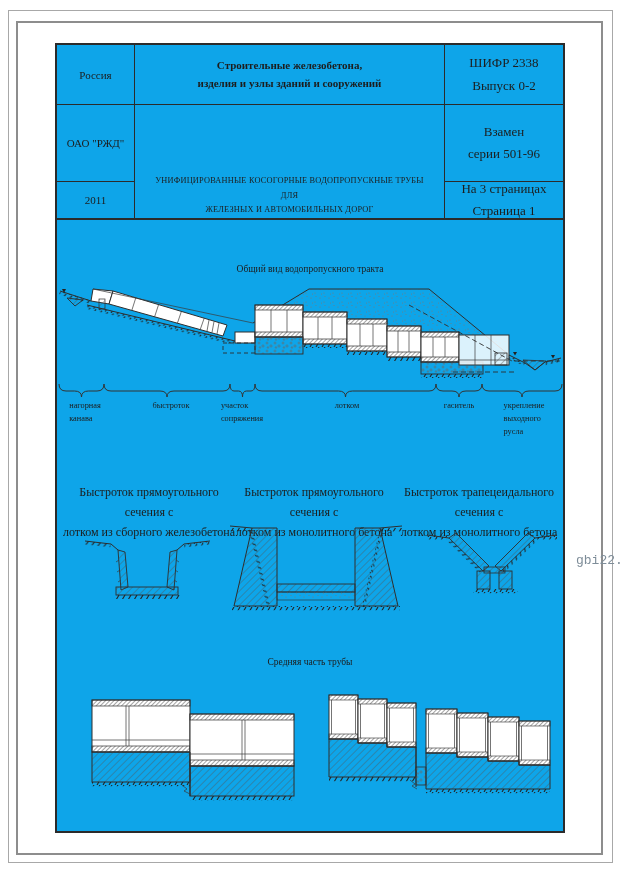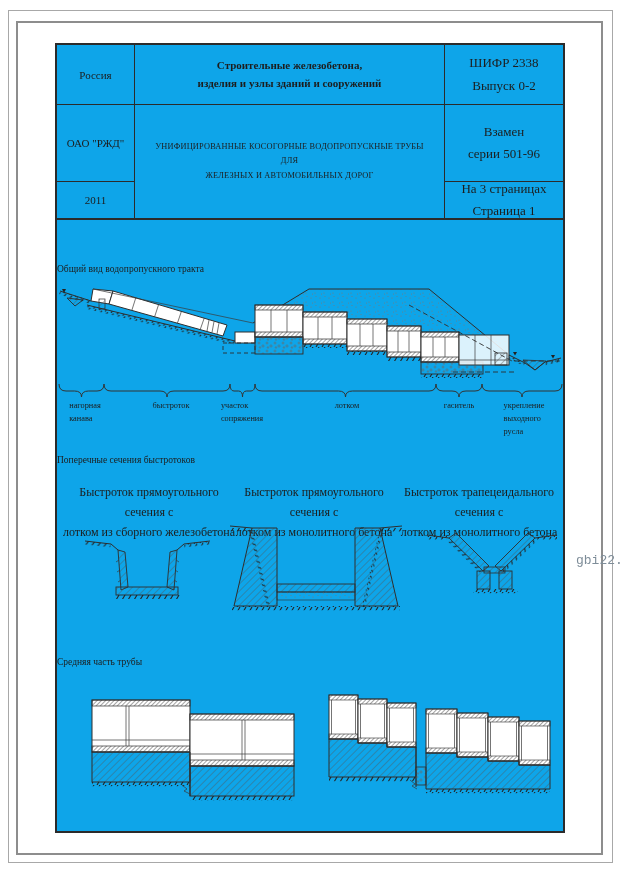--- a/index.html
+++ b/index.html
@@ -12,24 +12,24 @@
   
   .titleblock{position:absolute;left:0;top:0;width:506px;height:175px;display:grid;
               grid-template-columns:78px 1fr 118px;grid-template-rows:60px 77px 36px;
               border-bottom:2px solid #2b2b2b;box-sizing:border-box;}
   .tb-cell{display:flex;align-items:center;justify-content:center;text-align:center;box-sizing:border-box;}
   .br{border-right:1.5px solid #2b2b2b;}
   .bb{border-bottom:1.5px solid #2b2b2b;}
   .pre{white-space:pre-line;}
   .cell-country,.cell-org,.cell-year{font-size:11px;}
   .cell-series{font-size:11px;font-weight:bold;line-height:1.55;}
-  .cell-doctitle{font-size:8.3px;line-height:1.75;padding:0 16px;letter-spacing:.2px;}
+  .cell-doctitle{font-size:8.3px;line-height:1.75;padding:0 16px;letter-spacing:.2px;align-items:flex-end;}
   .cell-small{font-size:13px;line-height:1.7;}
 
-  .drawing-title{position:absolute;width:100%;text-align:left;font-size:9.5px;}
+  .drawing-title{position:absolute;width:100%;text-align:center;font-size:9.5px;}
   .zone-label{position:absolute;transform:translateX(-50%);font-size:8.3px;line-height:1.55;}
   .cs-caption{position:absolute;transform:translateX(-50%);text-align:center;font-size:12px;line-height:1.65;width:176px;}
 
   svg{position:absolute;overflow:visible;}
   .ln{stroke:#2e2e2e;stroke-width:1;fill:none;}
   .thin{stroke:#3a3a3a;stroke-width:.7;fill:none;}
   .wh{fill:#fff;stroke:#2e2e2e;stroke-width:1;}
   .dash{stroke:#2e2e2e;stroke-width:.9;fill:none;stroke-dasharray:5 3;}
   .solidtri{fill:#222;stroke:none;}
 
@@ -214,21 +214,20 @@
 канава</div>
     <div class="zone-label pre" style="left:114px;top:355px">быстроток</div>
     <div class="zone-label pre" style="left:185px;top:355px">участок
 сопряжения</div>
     <div class="zone-label pre" style="left:290px;top:355px">лотком</div>
     <div class="zone-label pre" style="left:402px;top:355px">гаситель</div>
     <div class="zone-label pre" style="left:467px;top:355px">укрепление
 выходного
 русла</div>
 
-    <div class="drawing-title" style="top:410px">Поперечные сечения быстротоков</div>
 
     <div class="cs-caption pre" style="left:92px;top:438px">Быстроток прямоугольного сечения с
 лотком из сборного железобетона</div>
     <div class="cs-caption pre" style="left:257px;top:438px">Быстроток прямоугольного сечения с
 лотком из монолитного бетона</div>
     <div class="cs-caption pre" style="left:422px;top:438px">Быстроток трапецеидального сечения с
 лотком из монолитного бетона</div>
 
     <svg style="left:28px;top:490px" width="125" height="70" viewBox="0 0 125 70">
       <line class="ln" x1="0" y1="6" x2="26" y2="9"></line>

